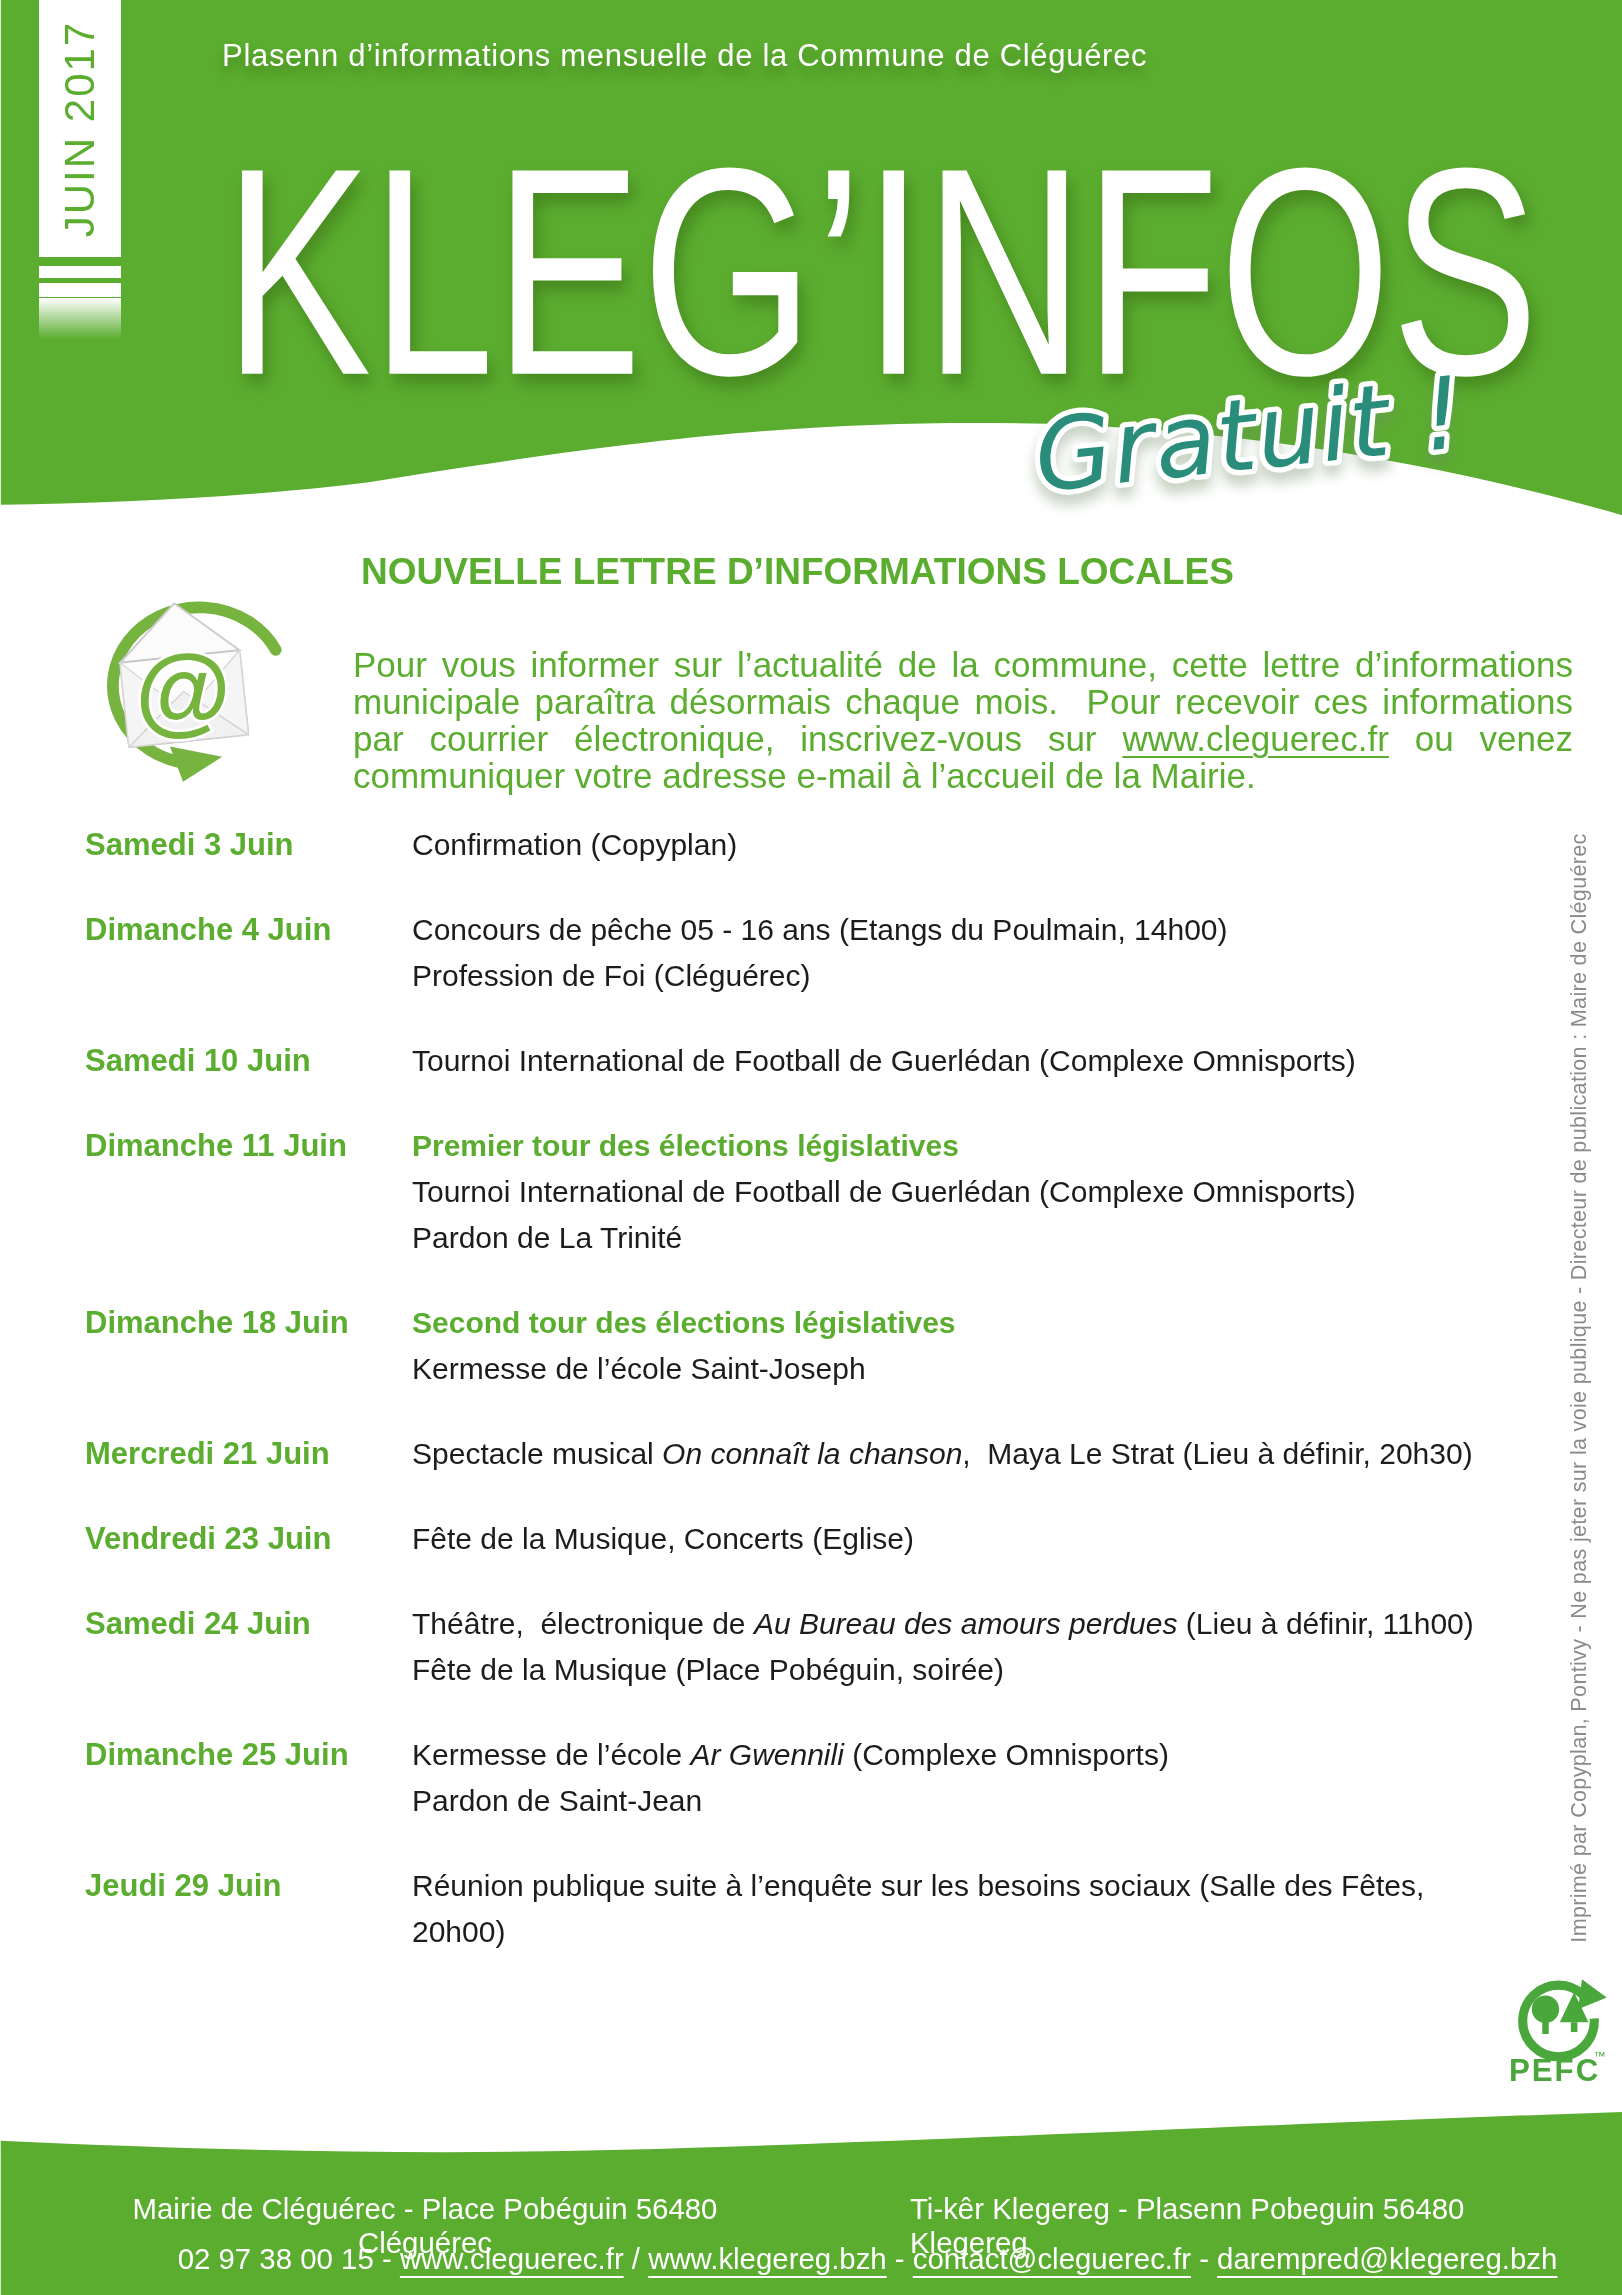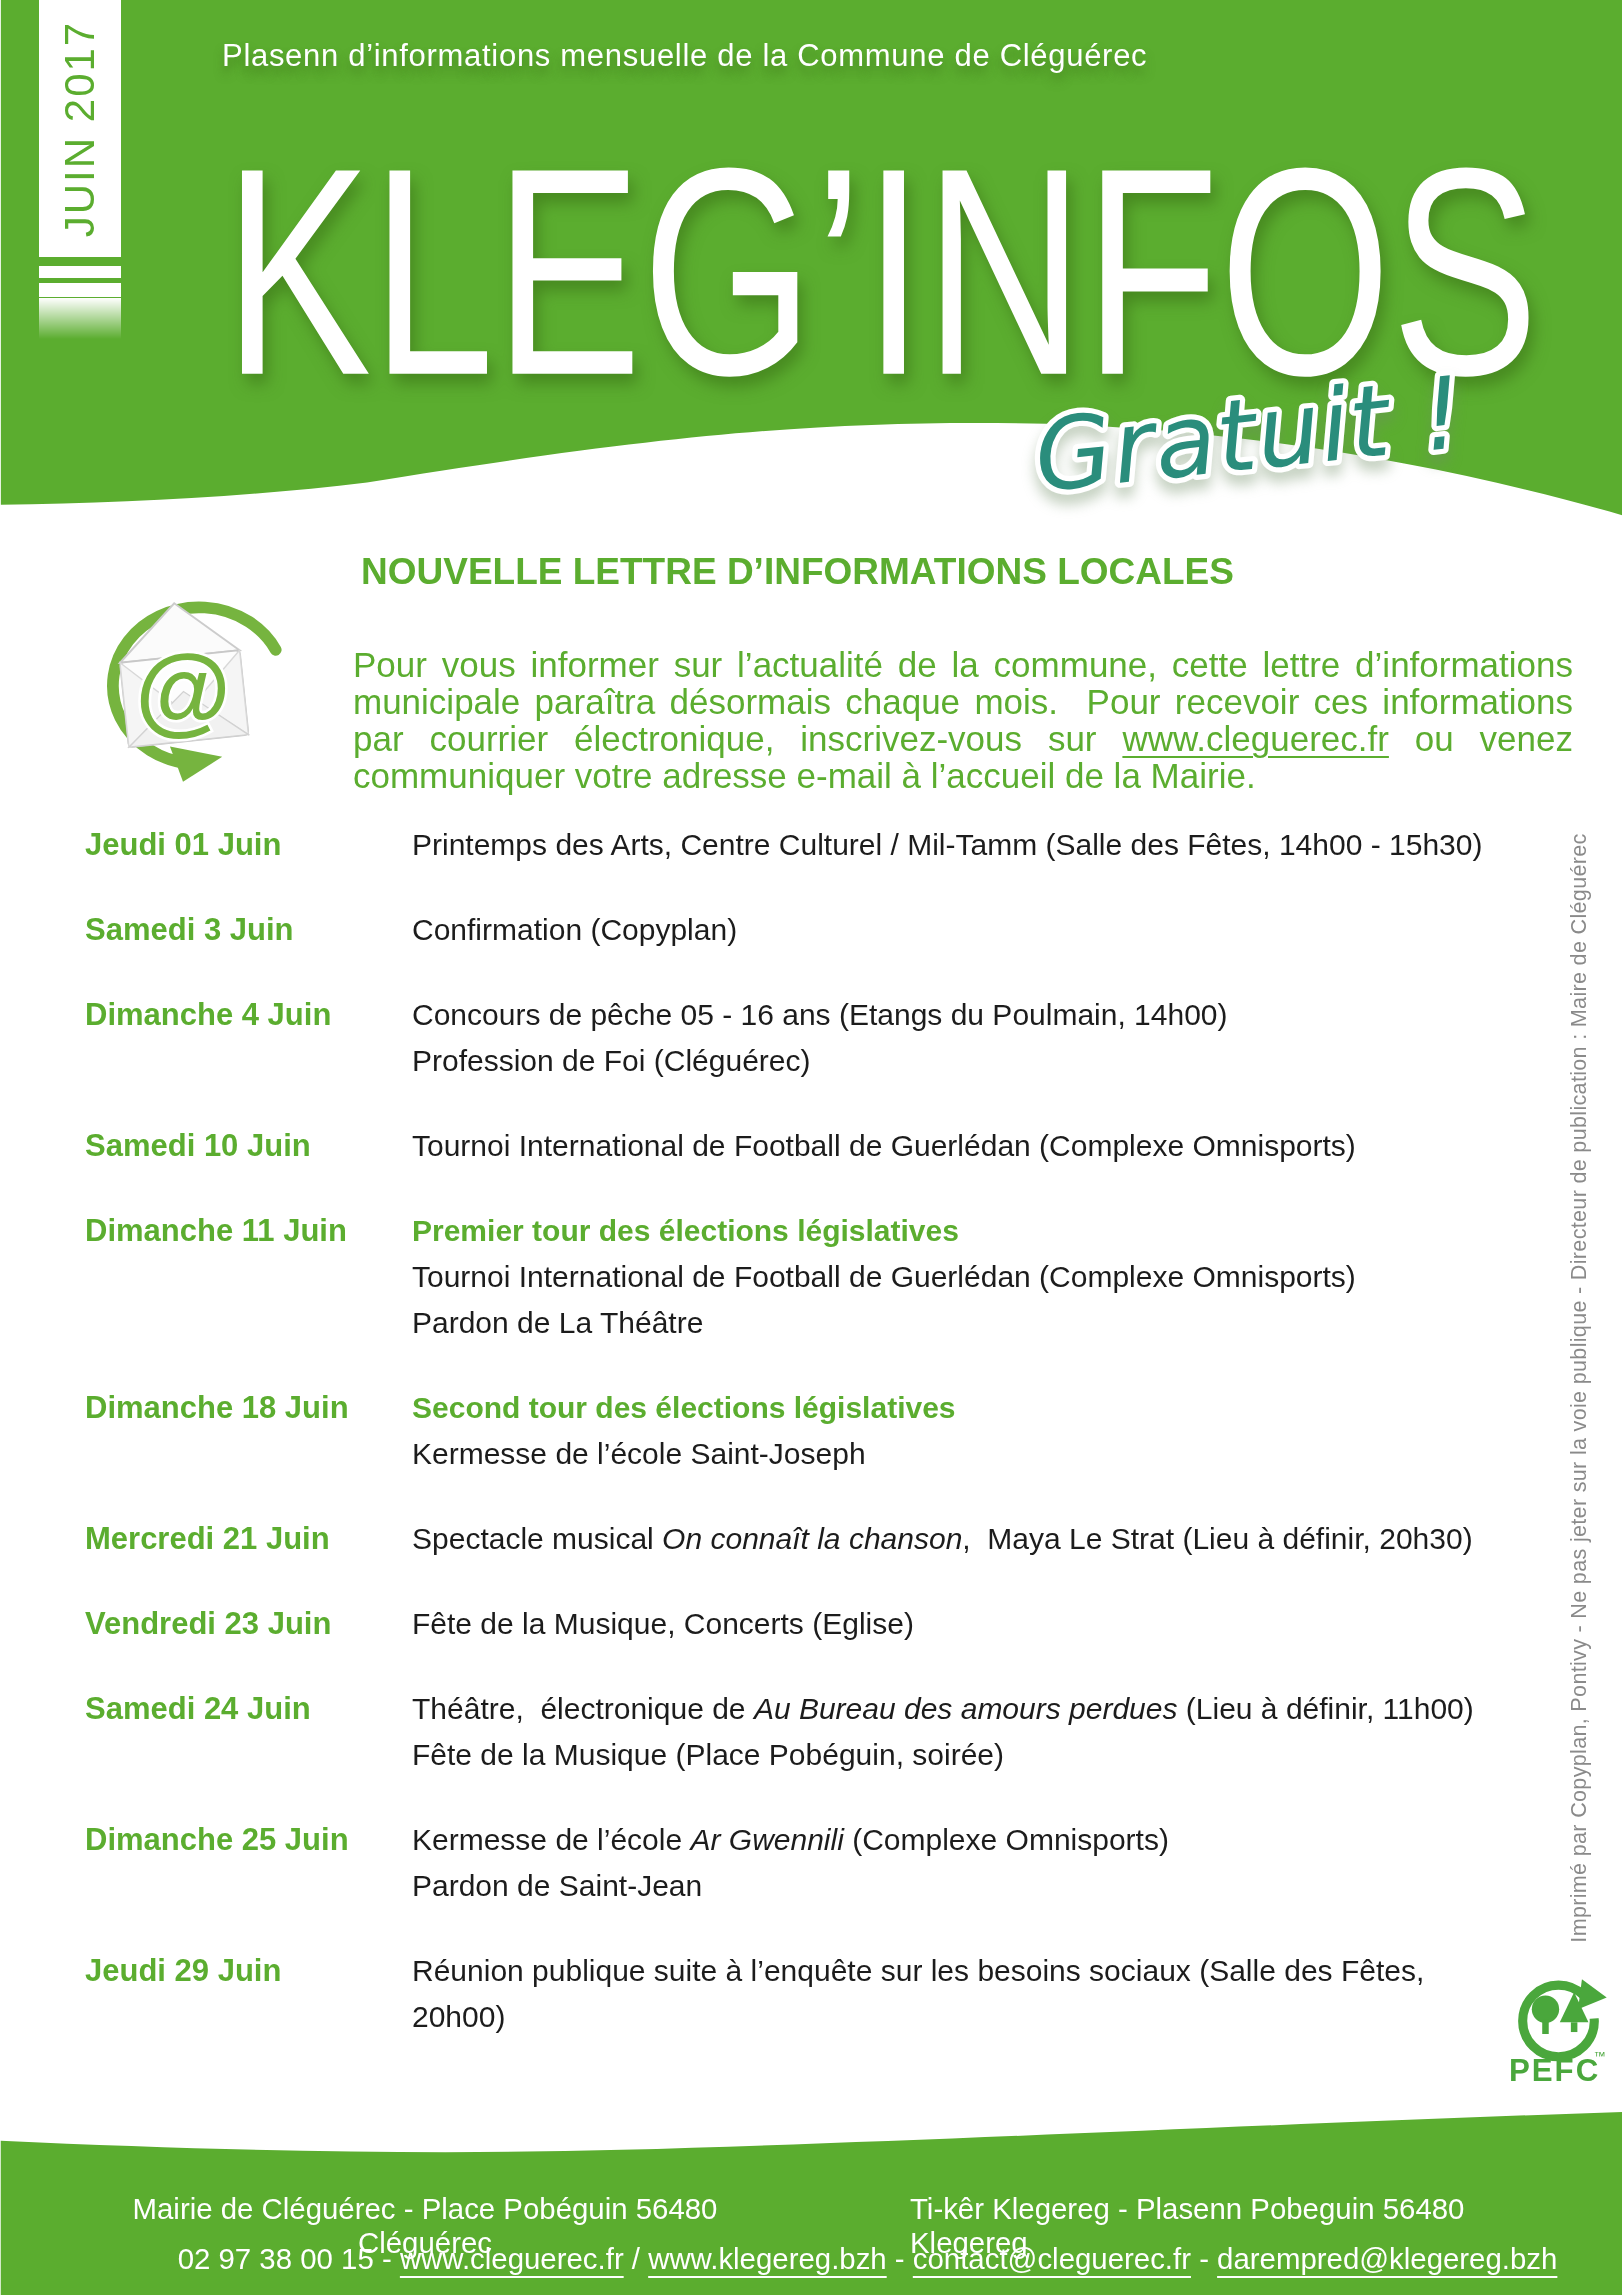--- a/index.html
+++ b/index.html
@@ -129,26 +129,20 @@
 </svg>
 
 <div id="intro-heading" class="abs">NOUVELLE LETTRE D’INFORMATIONS LOCALES</div>
 
 <p id="intro-paragraph" class="abs">
   <span>Pour vous informer sur l’actualité de la commune, cette lettre d’informations municipale paraîtra désormais chaque mois.  Pour recevoir ces informations par courrier électronique, inscrivez-vous sur </span><a href="#">www.cleguerec.fr</a><span> ou venez communiquer votre adresse e-mail à l’accueil de la Mairie.</span>
 </p>
 
 <div id="events-list" class="abs">
     <div class="event">
-      <div class="event-date">Jeudi 01 Juin</div>
-      <div class="event-lines">
-        <div class="event-line"><span class="seg-normal">Printemps des Arts, Centre Culturel / Mil-Tamm (Salle des Fêtes, 14h00 - 15h30)</span></div>
-      </div>
-    </div>
-    <div class="event">
       <div class="event-date">Samedi 3 Juin</div>
       <div class="event-lines">
         <div class="event-line"><span class="seg-normal">Confirmation (Copyplan)</span></div>
       </div>
     </div>
     <div class="event">
       <div class="event-date">Dimanche 4 Juin</div>
       <div class="event-lines">
         <div class="event-line"><span class="seg-normal">Concours de pêche 05 - 16 ans (Etangs du Poulmain, 14h00)</span></div>
         <div class="event-line"><span class="seg-normal">Profession de Foi (Cléguérec)</span></div>
@@ -158,21 +152,21 @@
       <div class="event-date">Samedi 10 Juin</div>
       <div class="event-lines">
         <div class="event-line"><span class="seg-normal">Tournoi International de Football de Guerlédan (Complexe Omnisports)</span></div>
       </div>
     </div>
     <div class="event">
       <div class="event-date">Dimanche 11 Juin</div>
       <div class="event-lines">
         <div class="event-line"><span class="seg-green-bold">Premier tour des élections législatives</span></div>
         <div class="event-line"><span class="seg-normal">Tournoi International de Football de Guerlédan (Complexe Omnisports)</span></div>
-        <div class="event-line"><span class="seg-normal">Pardon de La Théâtre</span></div>
+        <div class="event-line"><span class="seg-normal">Pardon de La Trinité</span></div>
       </div>
     </div>
     <div class="event">
       <div class="event-date">Dimanche 18 Juin</div>
       <div class="event-lines">
         <div class="event-line"><span class="seg-green-bold">Second tour des élections législatives</span></div>
         <div class="event-line"><span class="seg-normal">Kermesse de l’école Saint-Joseph</span></div>
       </div>
     </div>
     <div class="event">

